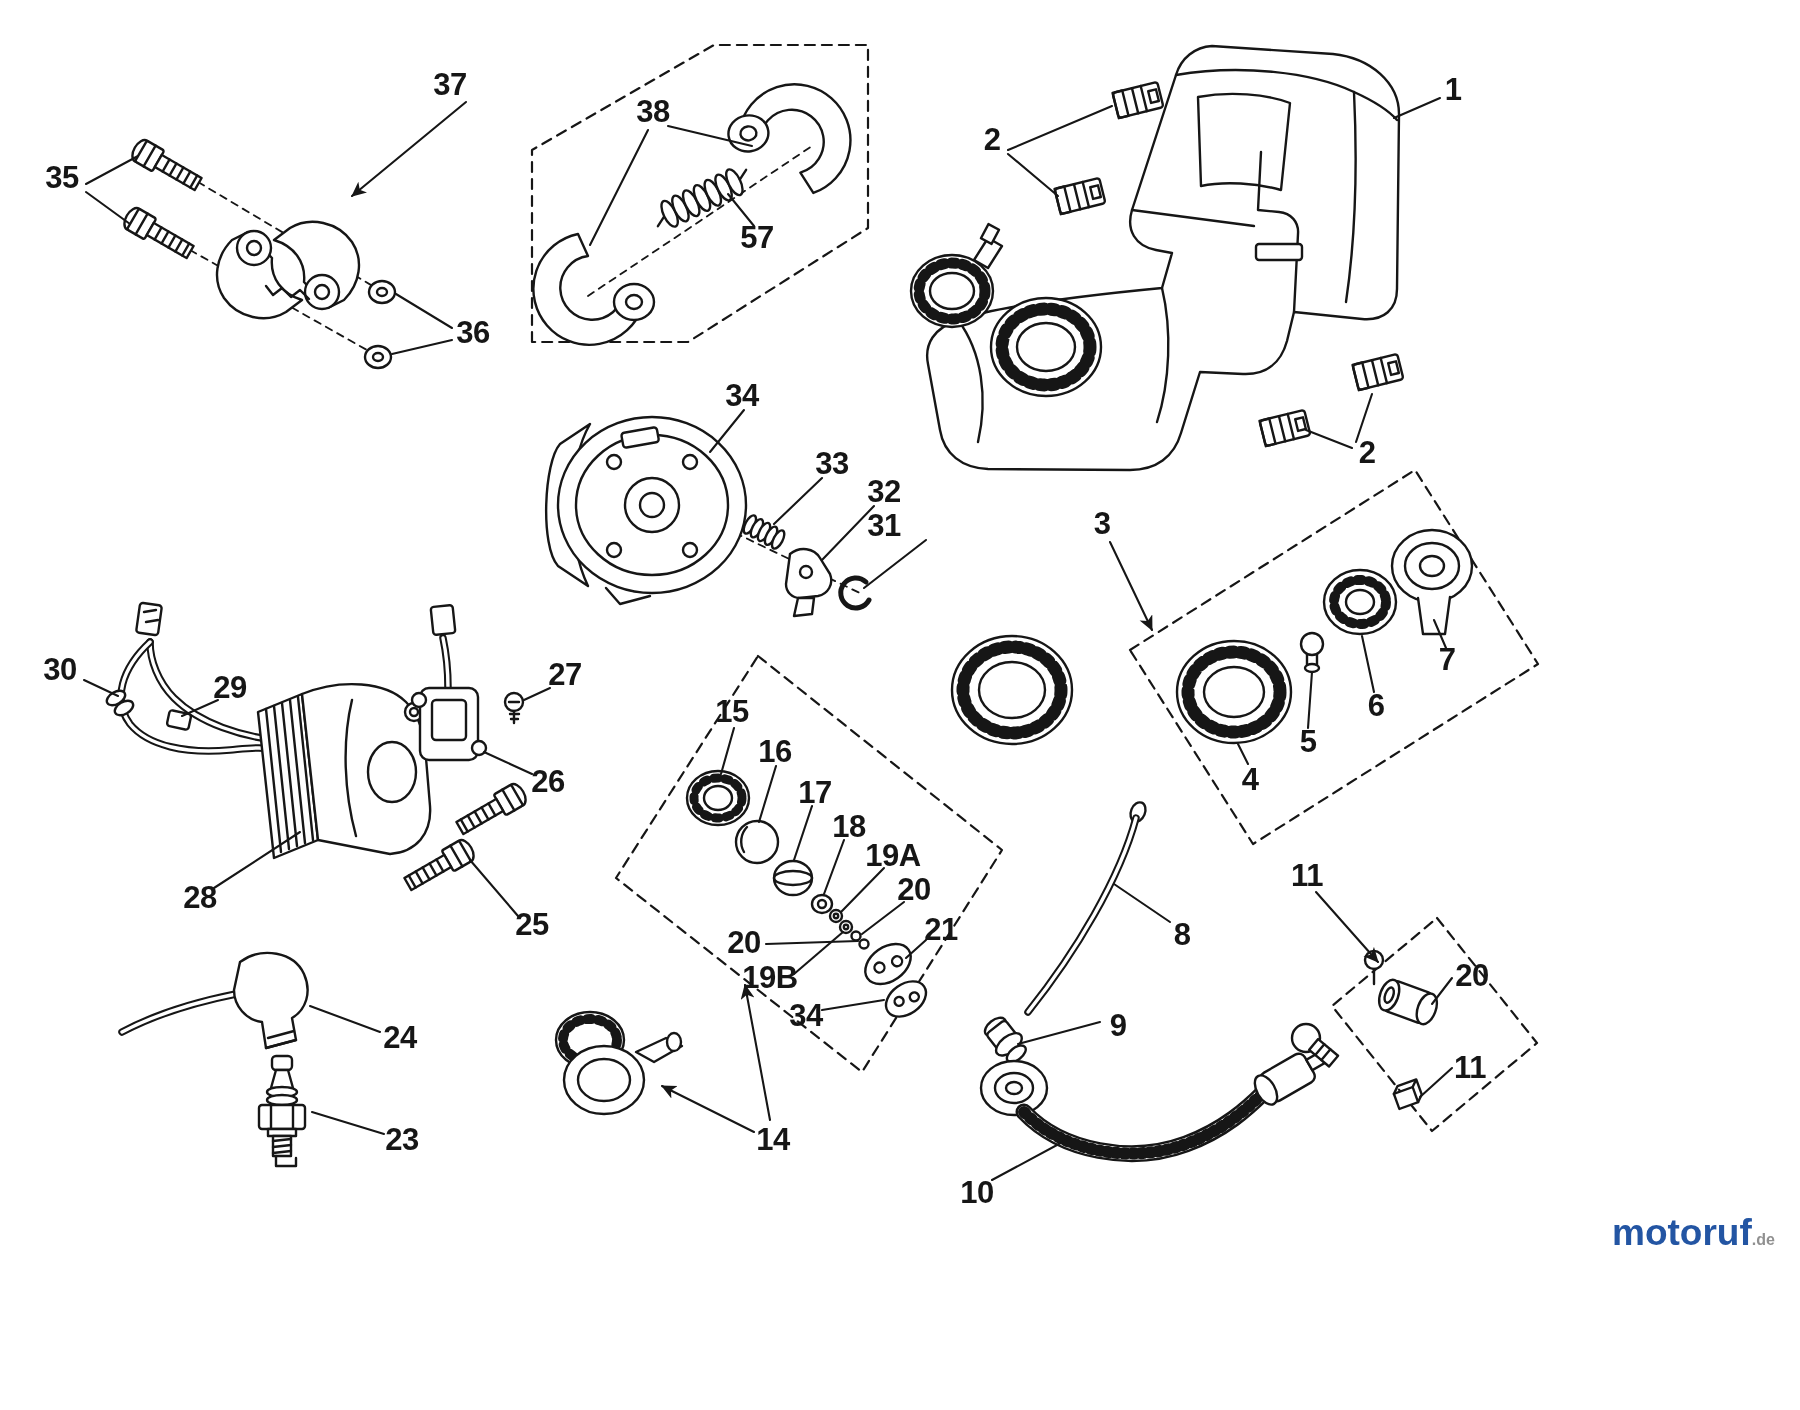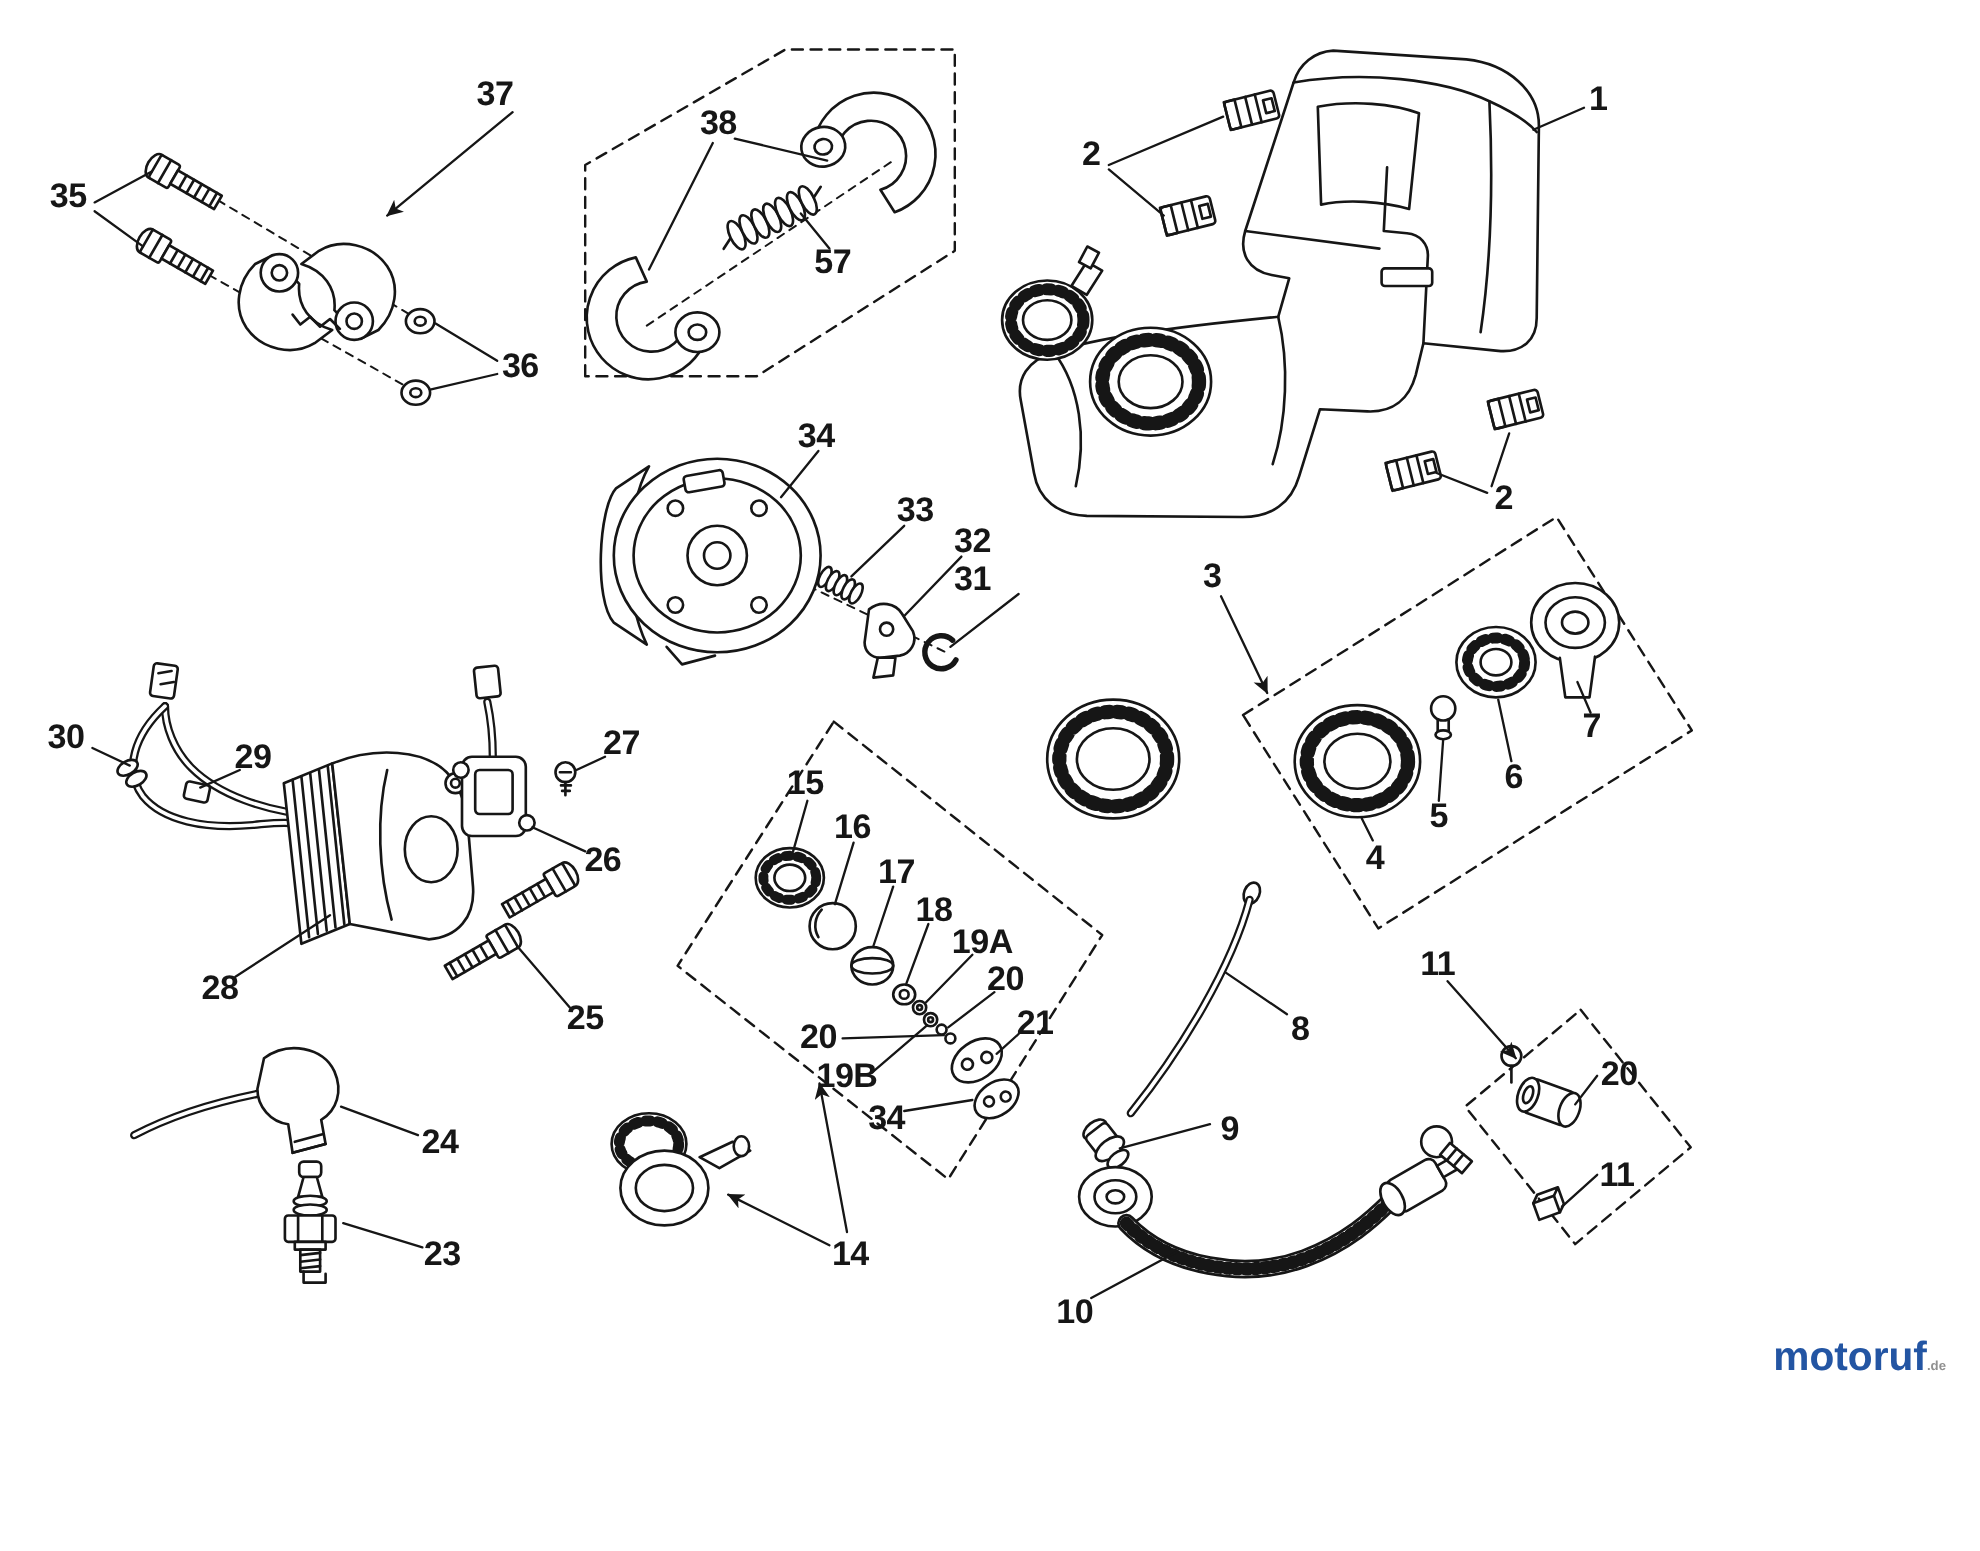--- a/index.html
+++ b/index.html
@@ -20,21 +20,21 @@
   .hose3  { stroke-width:12; stroke-dasharray:2.5 6; }
   .thick5 { stroke-width:5; }
   .ldr    { stroke-width:2.1; }
   .dashbox{ stroke-dasharray:10 7; stroke-width:2.2; }
   .cdash  { stroke-dasharray:7 6; stroke-width:1.8; }
 
   .lbl { position:absolute; transform:translate(-50%,-50%); font-weight:700; font-size:31px;
          color:#161616; letter-spacing:-0.5px; white-space:nowrap; }
   .watermark { position:absolute; left:1612px; top:1212px; font-weight:700; white-space:nowrap; }
   .wm-main   { font-size:37px; color:#2355a3; }
-  .wm-suffix { font-size:12px; color:#909090; }
+  .wm-suffix { font-size:16px; color:#909090; }
 </style>
 </head>
 <body>
 
 <div class="canvas">
 
 <svg class="d" width="1800" height="1410" viewBox="0 0 1800 1410">
   <defs>
     <marker id="ah" markerUnits="userSpaceOnUse" markerWidth="18" markerHeight="16" refX="14" refY="7" orient="auto">
       <path class="dark" d="M0,0 L15,7 L0,14 L4,7 Z"></path>

